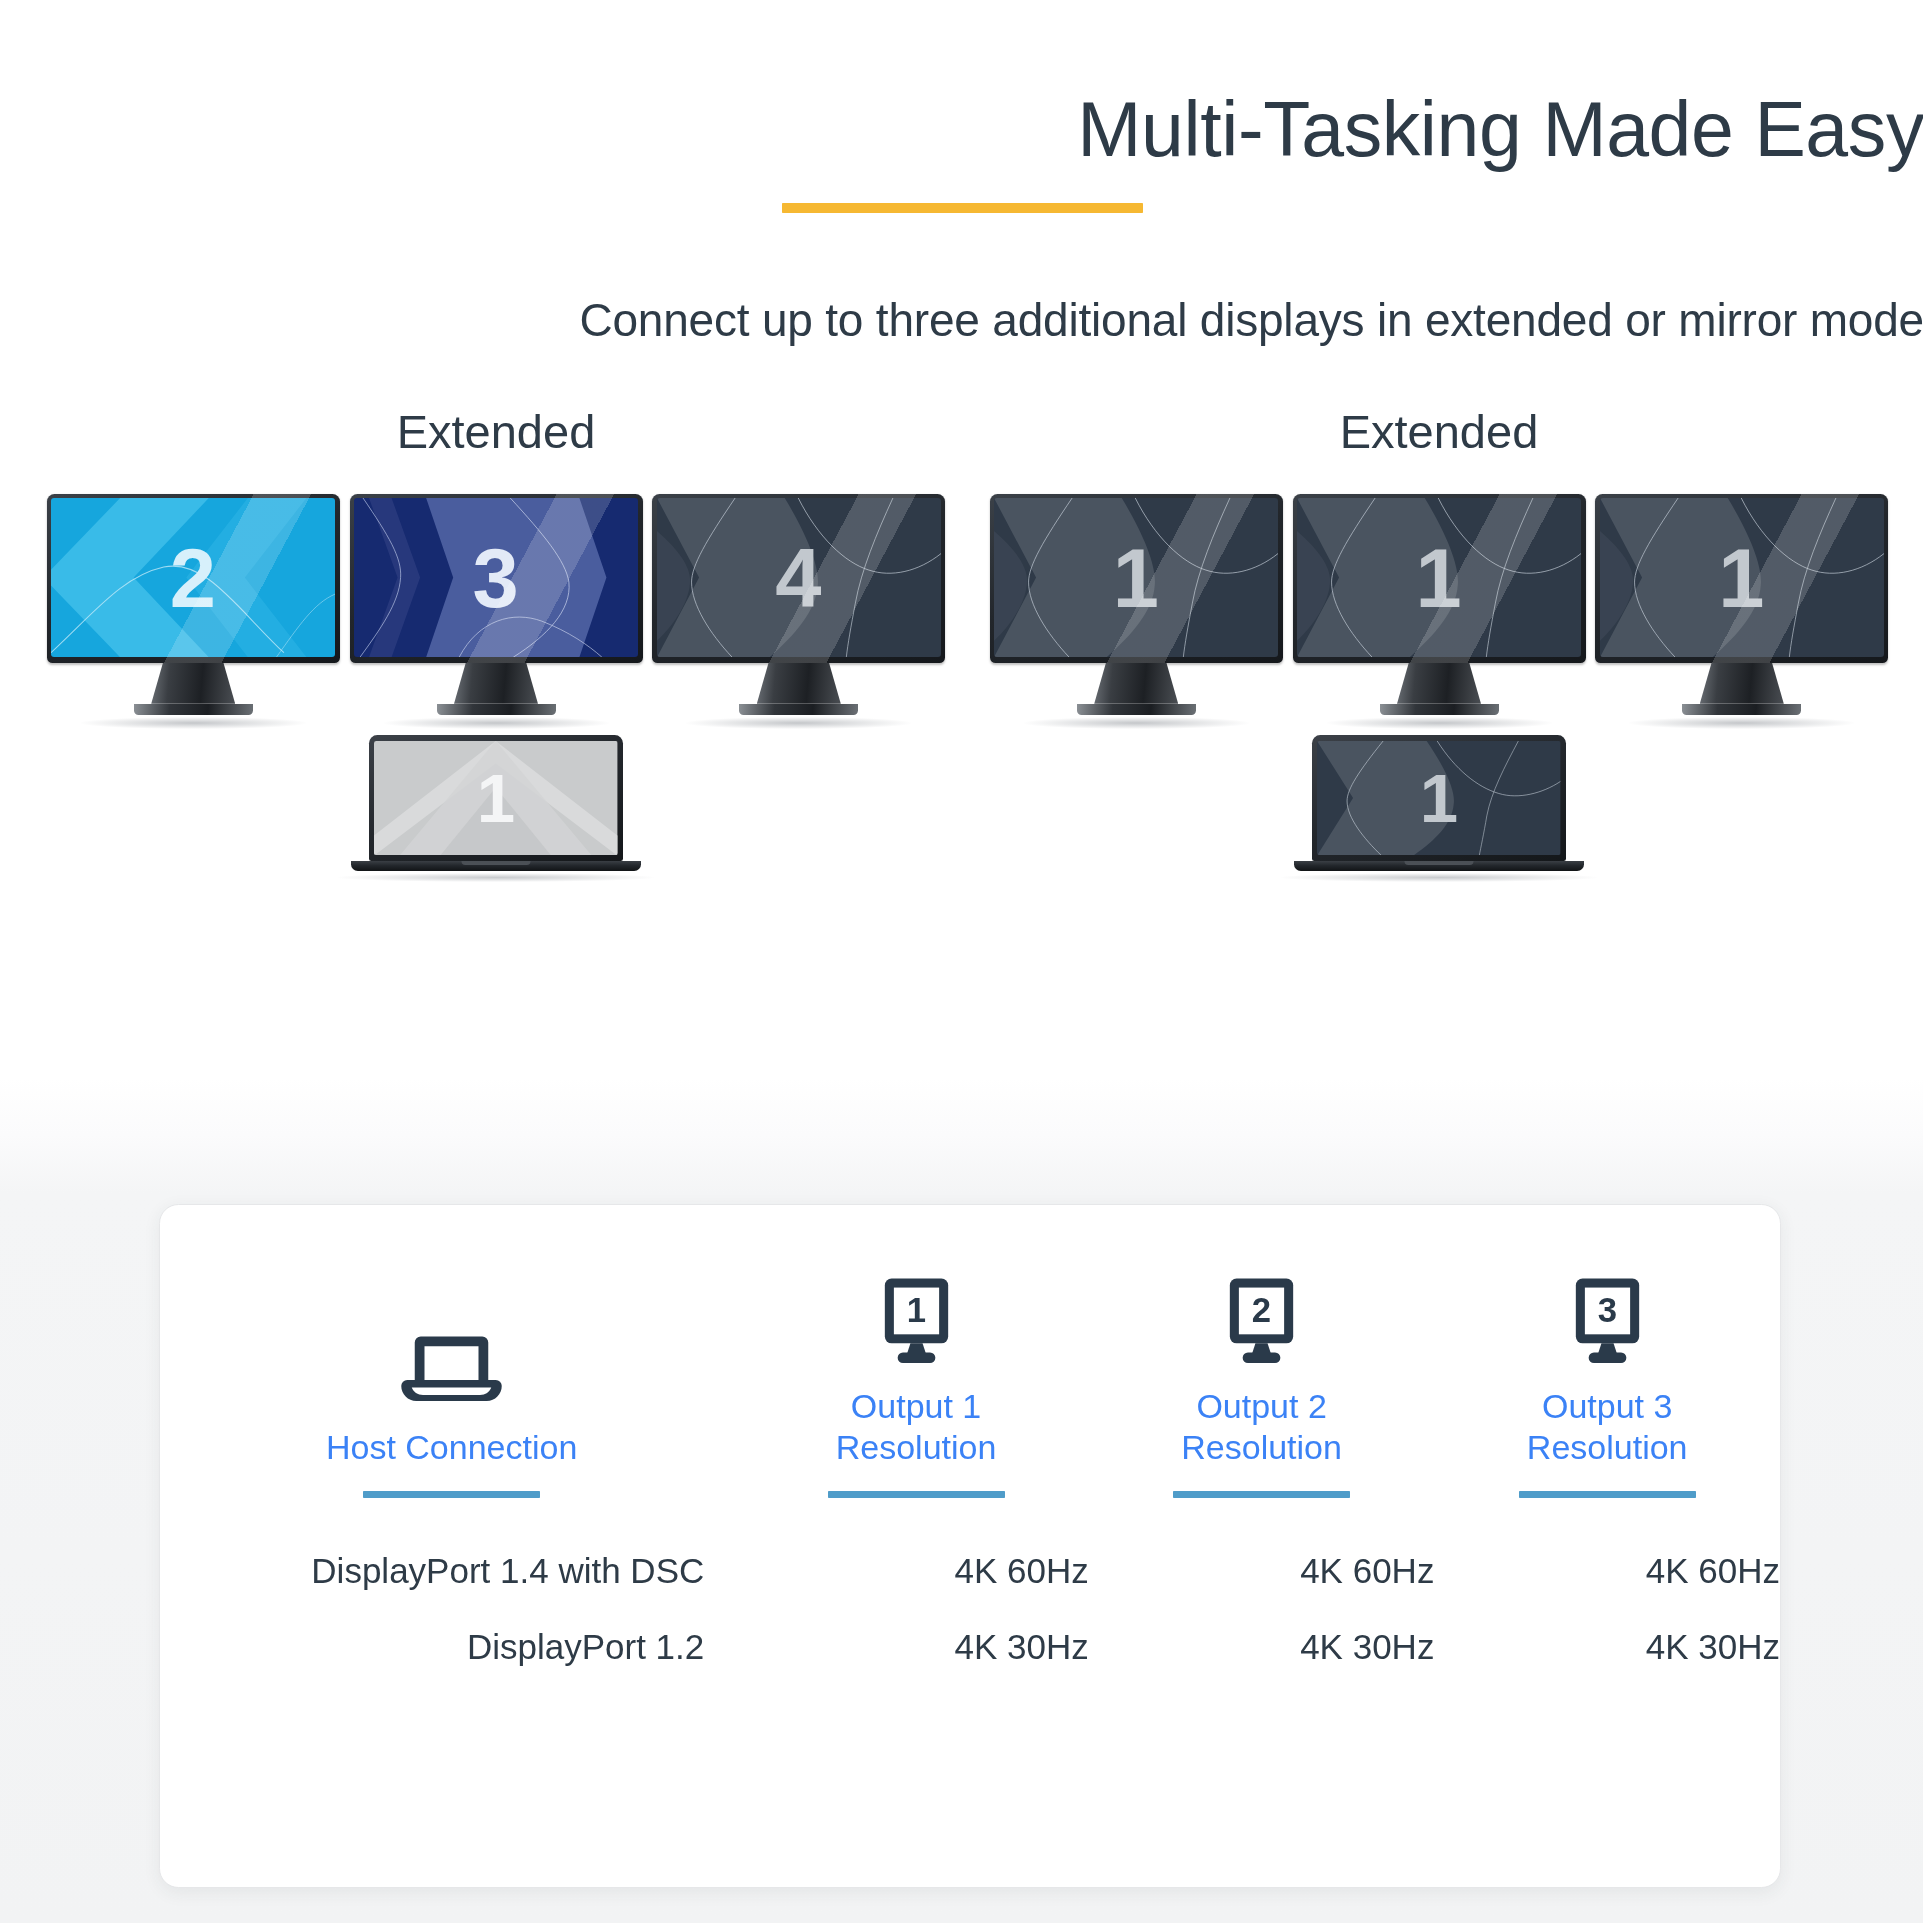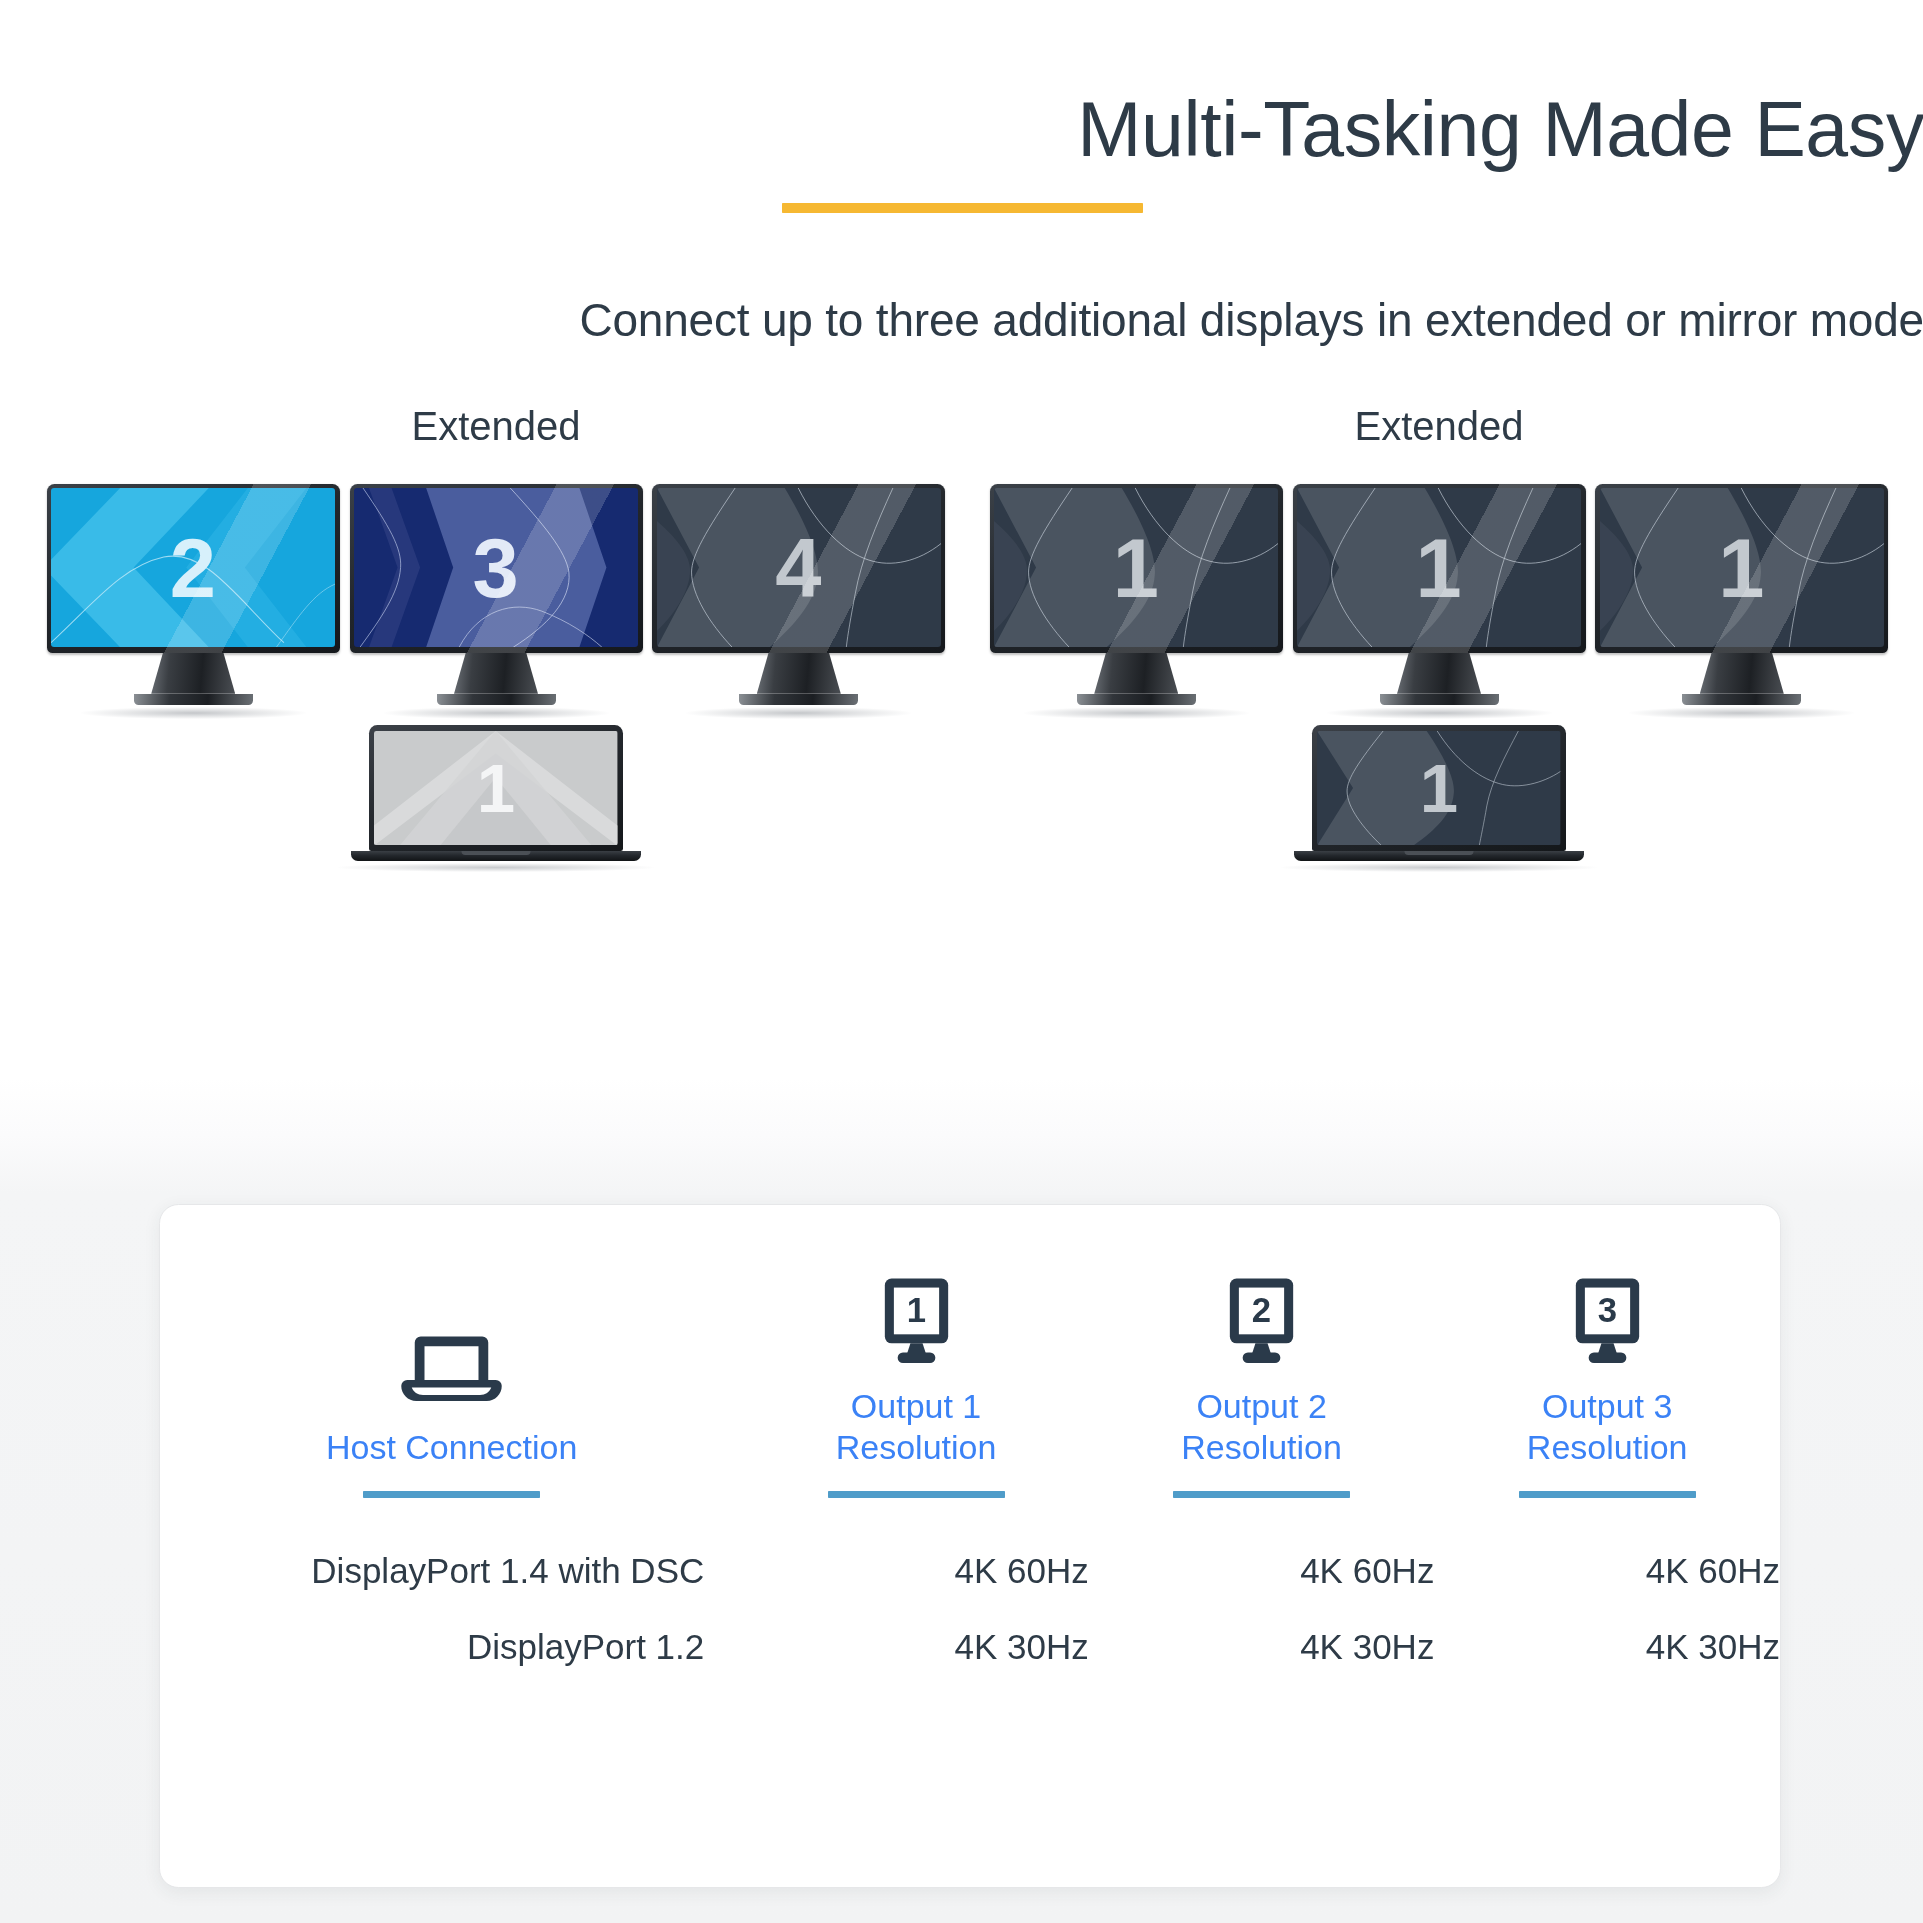--- a/index.html
+++ b/index.html
@@ -64,21 +64,21 @@
 
   .mode-group {
     position: absolute;
     top: 0;
   }
   .mode-group.extended { left: 45px;  width: 902px; }
   .mode-group.mirrored { left: 988px; width: 902px; }
 
   .mode-label {
     text-align: center;
-    font-size: 40px;
+    font-size: 47px;
     font-weight: 400;
     color: #2e3b47;
     margin-bottom: 35px;
   }
 
   .monitor-row {
     display: flex;
     justify-content: center;
     gap: 9.8px;
   }

